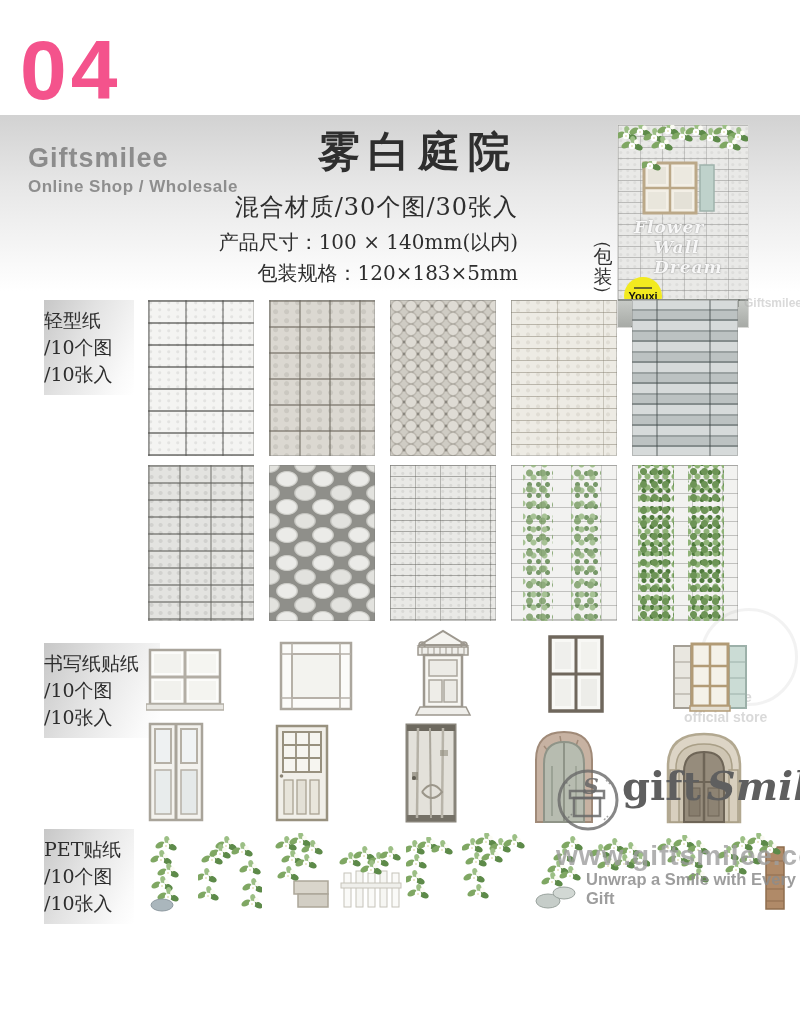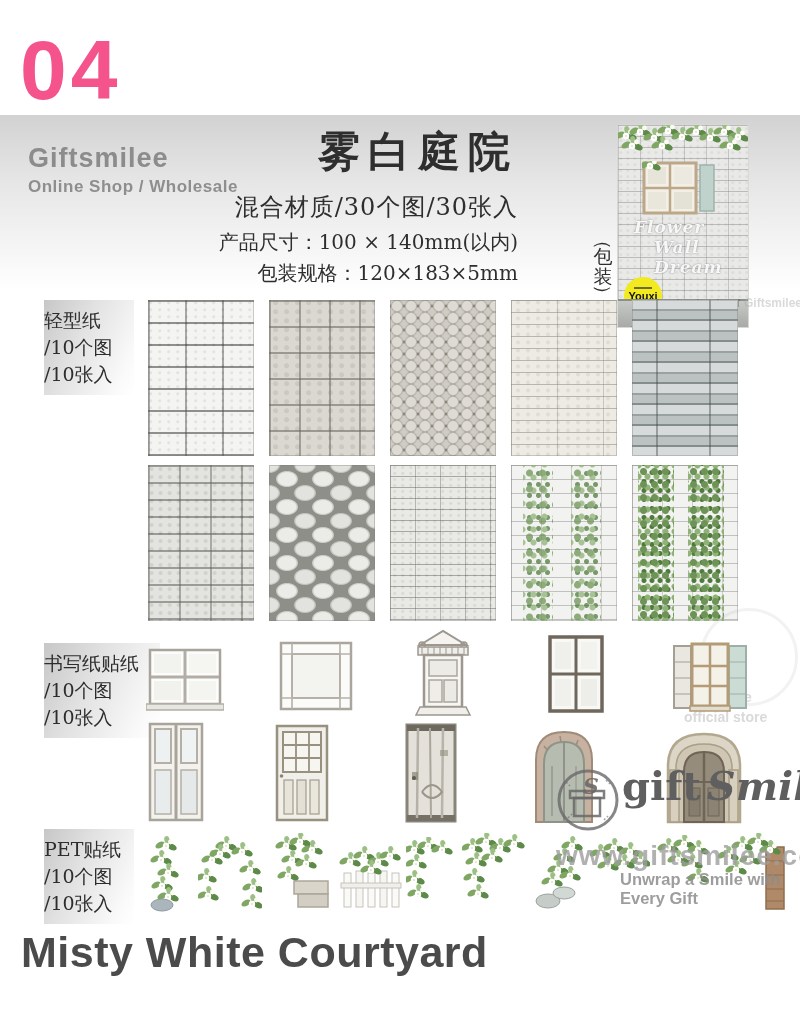--- a/index.html
+++ b/index.html
@@ -128,21 +128,21 @@
   .wm-logo{position:absolute;left:556px;top:764px;width:240px;height:80px;}
   .wm-logo-text{position:absolute;left:66px;top:2px;font-family:"DejaVu Serif","Liberation Serif",serif;
                 color:#5f5f5f;font-size:40px;line-height:1;white-space:nowrap;}
   .wm-logo-text .w1{font-weight:600;text-align:center;}
   .wm-logo-text .w2{font-weight:800;font-style:italic;margin-left:6px;}
   .wm-logo-tag{position:absolute;left:112px;top:44px;font-family:"DejaVu Serif","Liberation Serif",serif;
                font-size:15px;letter-spacing:3px;color:#6d6d6d;}
   .wm-url{position:absolute;left:556px;top:840px;font-size:28px;letter-spacing:1px;
           color:rgba(158,158,158,.8);font-weight:600;}
   .wm-slogan{position:absolute;left:586px;top:870px;font-size:16.5px;font-weight:700;
-             color:rgba(140,140,140,.85);margin-left:34px;}
+             color:rgba(140,140,140,.85);}
   .wm-mini{position:absolute;left:744px;top:296px;font-size:12px;color:rgba(170,170,170,.45);font-weight:600;}
 
   
   .bottom-title{position:absolute;left:21px;top:928px;font-size:43px;font-weight:700;
                 color:#4b4b4b;letter-spacing:.5px;}
 </style>
 </head>
 <body>
 
 <div class="canvas">
@@ -491,15 +491,14 @@
       <use href="#sprig" x="28" y="12"></use>
       <use href="#sprig" x="44" y="8"></use>
     <use href="#sprig" x="56" y="16"></use>
       <use href="#sprig" x="22" y="36"></use>
       <use href="#sprig" x="36" y="26"></use>
   </svg>
 
   <div class="wm-url">www.giftsmilee.com</div>
   <div class="wm-slogan">Unwrap a Smile with Every Gift</div>
 
-  <div class="bottom-title">Misty White Courtyard</div>
 
 </div>
 
 </body></html>

